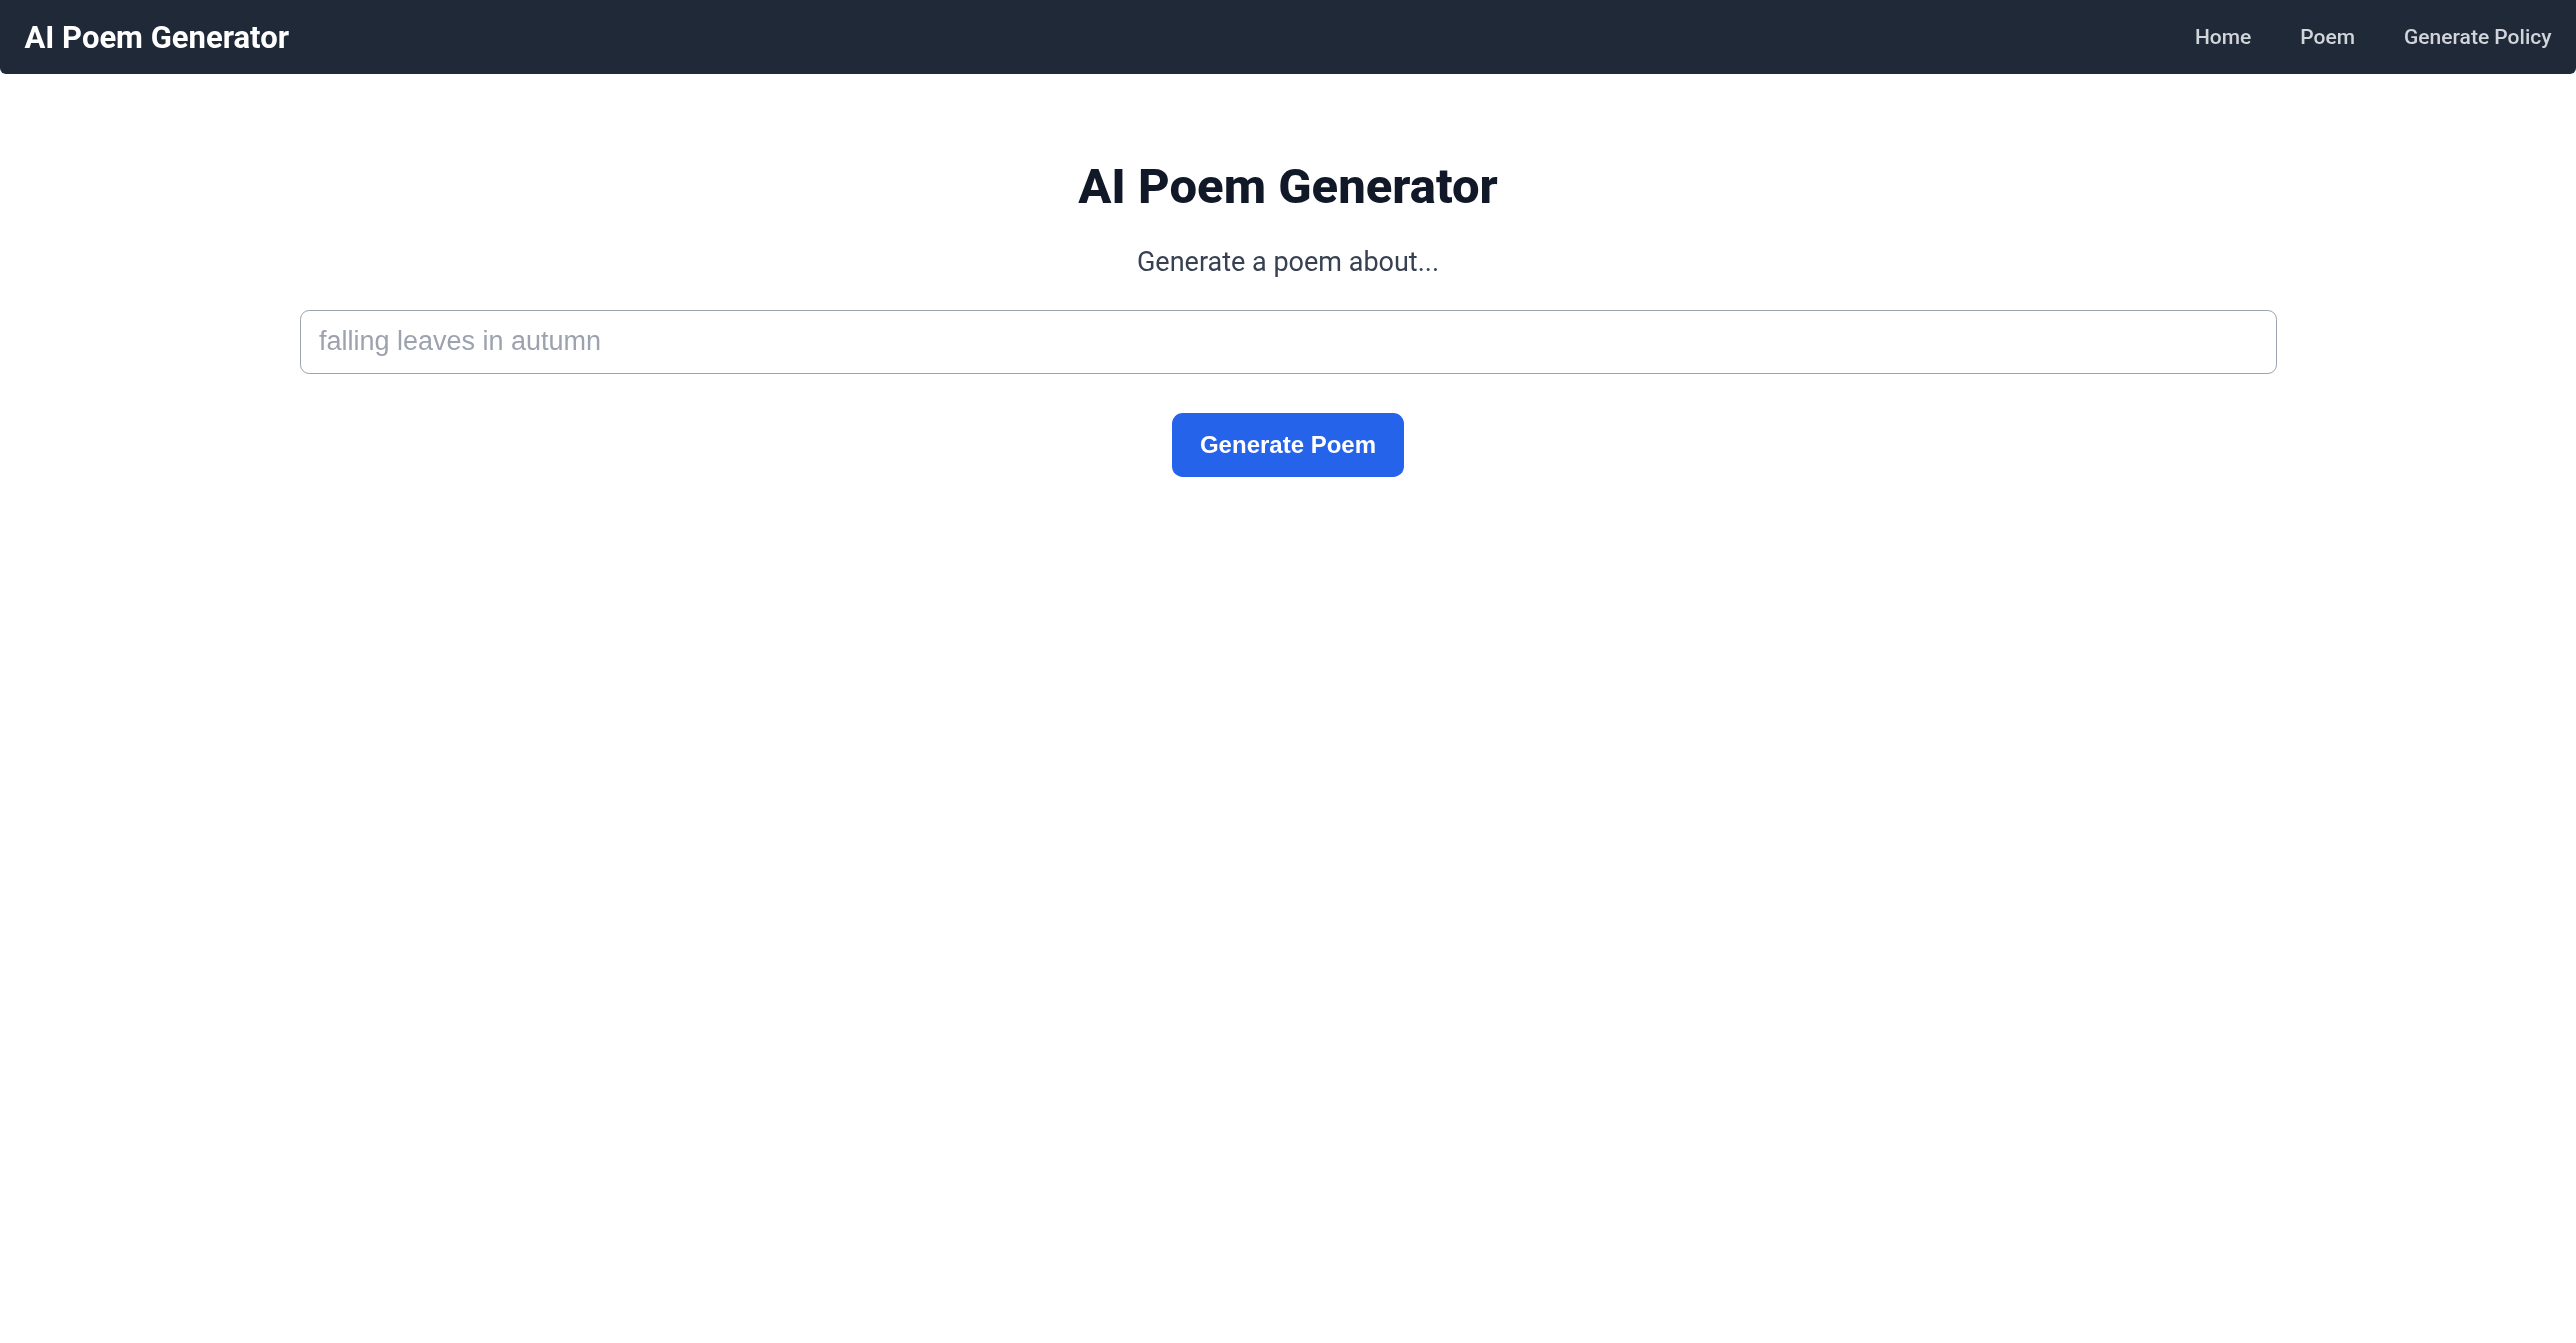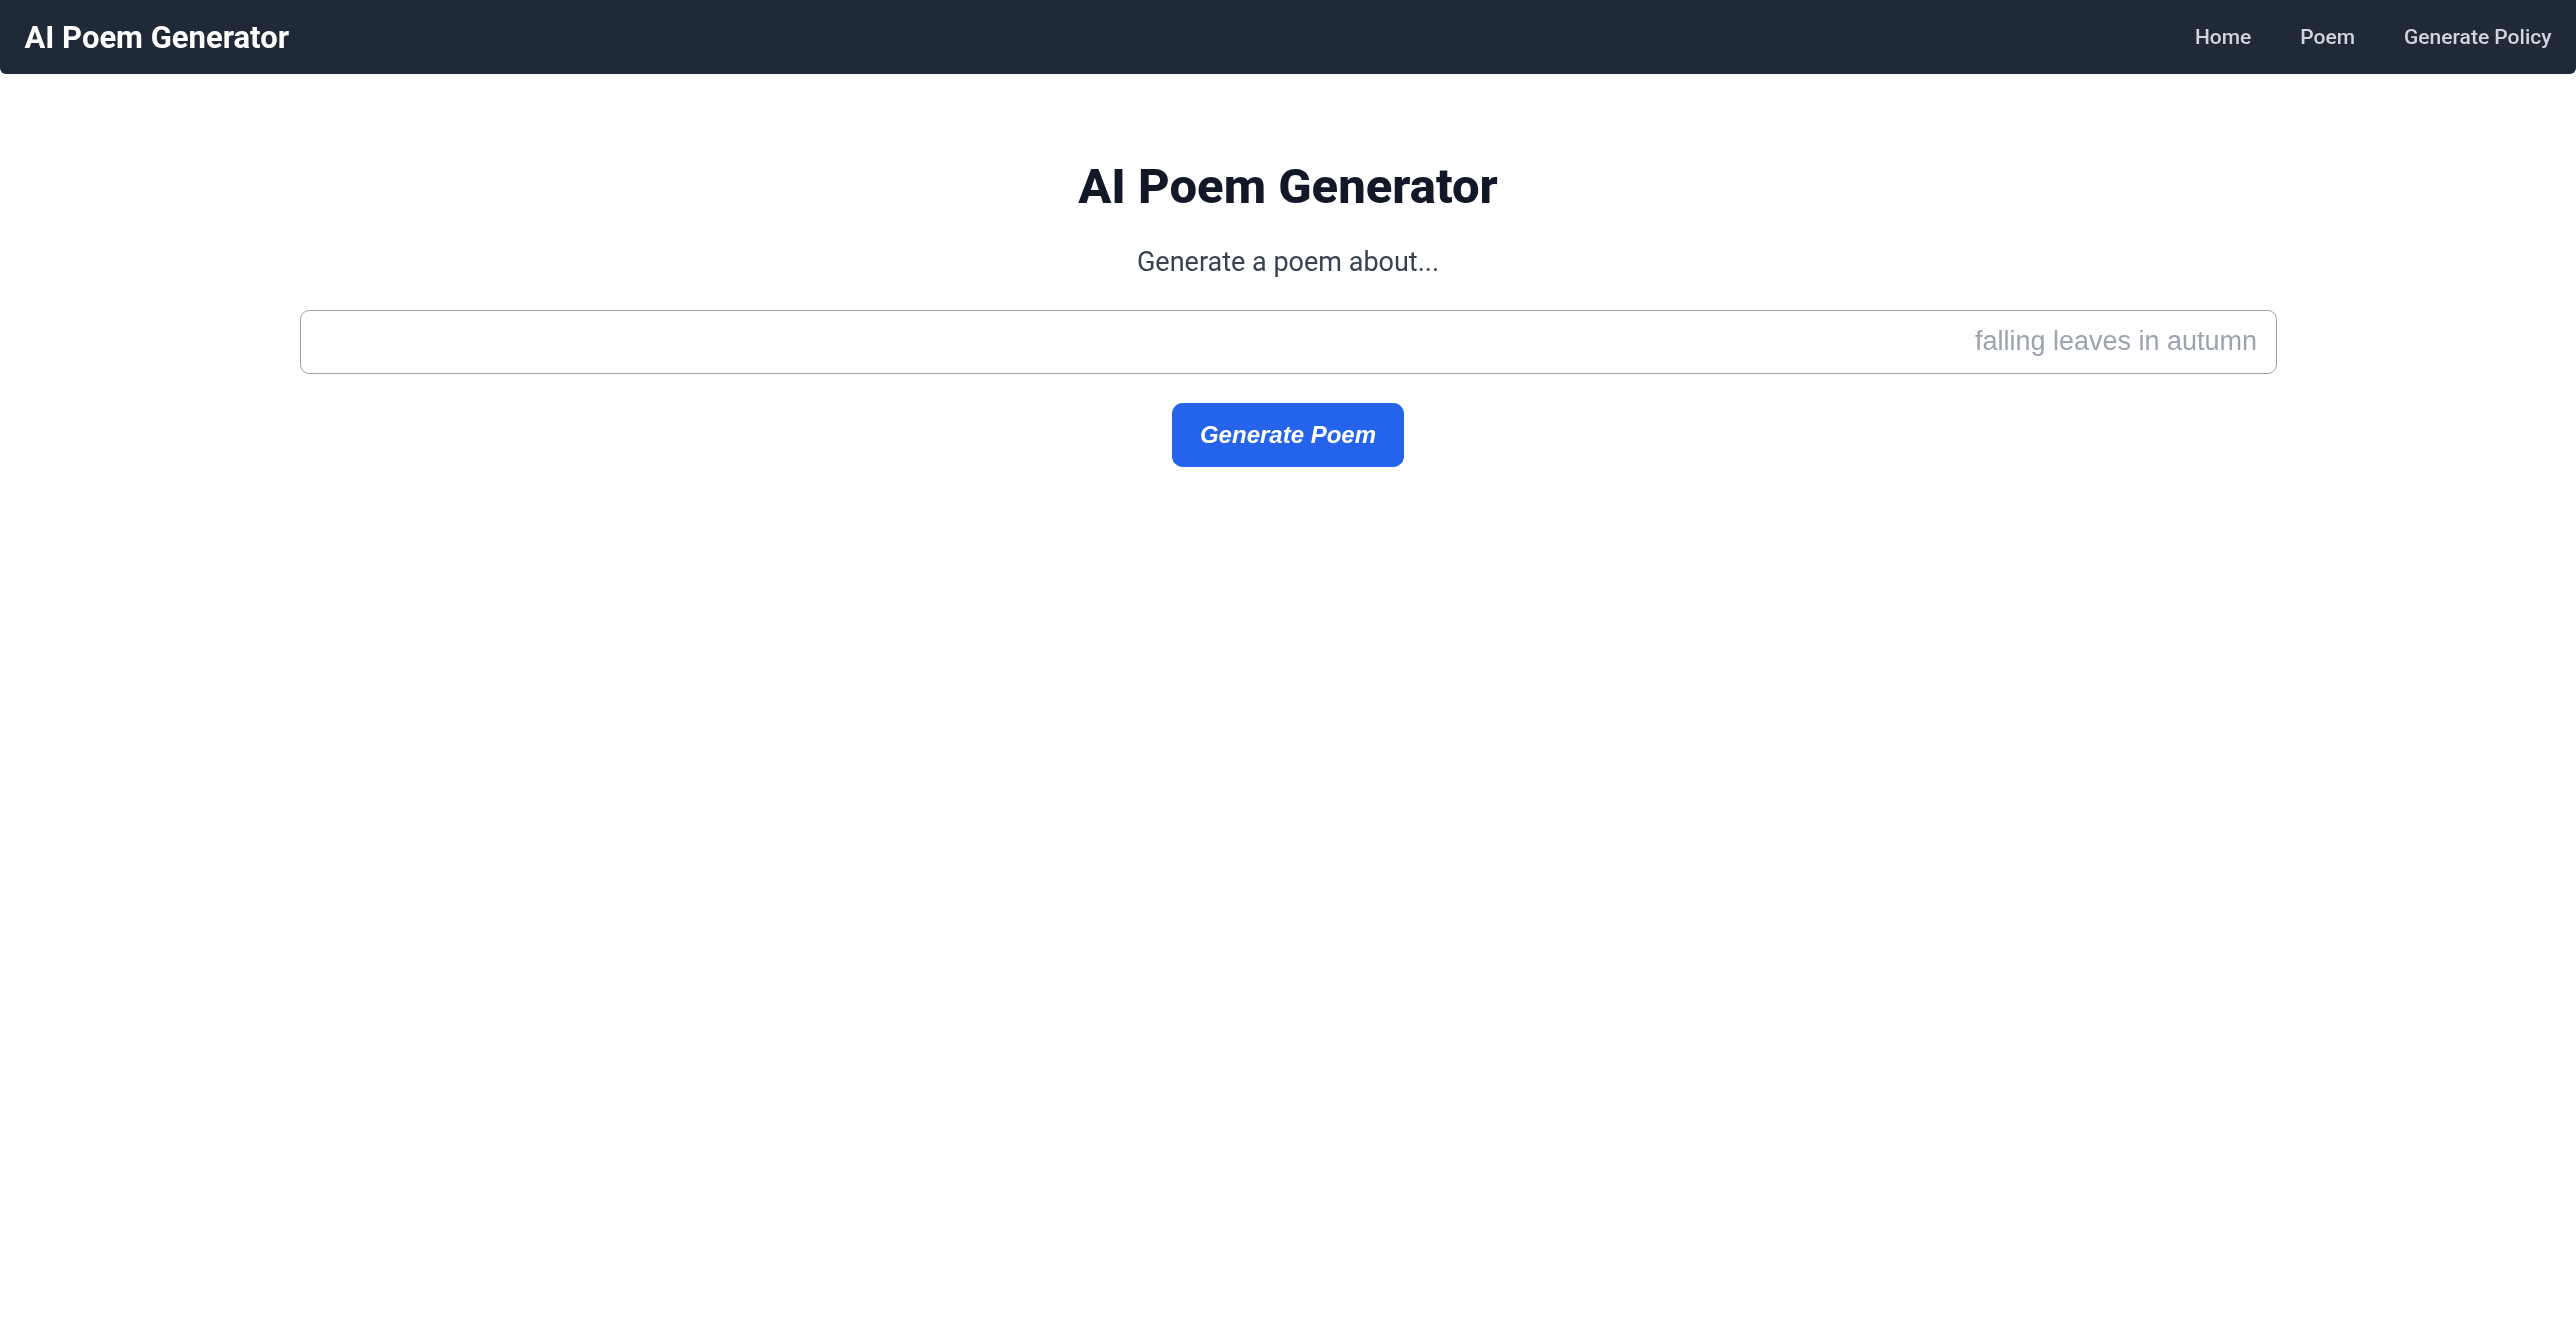--- a/index.html
+++ b/index.html
@@ -67,38 +67,36 @@
     .topic-input {
       width: 100%;
       max-width: 2036px;
       padding: 15.3px 18.4px;
       font-size: 27px;
       border: 1.5px solid #9ca3af;
       border-radius: 9.2px;
       background: #ffffff;
       color: #14532d;
       outline: none;
-      margin-bottom: 29px;
-      text-align: right;
+      margin-bottom: 39px;
     }
 
     .topic-input::placeholder {
       color: #9ca3af;
     }
 
     .generate-button {
       background: #2563eb;
       color: #ffffff;
       font-size: 24px;
       font-weight: 600;
       padding: 18.4px 28px;
       border: none;
       border-radius: 10.7px;
       cursor: pointer;
-      font-style: italic;
     }
   </style>
 </head>
 <body>
 
 <nav class="navbar">
   <div class="navbar-brand">AI Poem Generator</div>
   <div class="navbar-links">
     <a class="navbar-link">Home</a>
     <a class="navbar-link">Poem</a>

